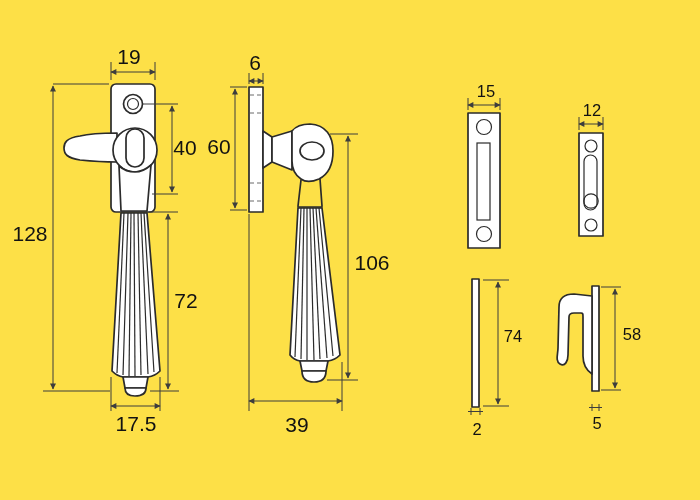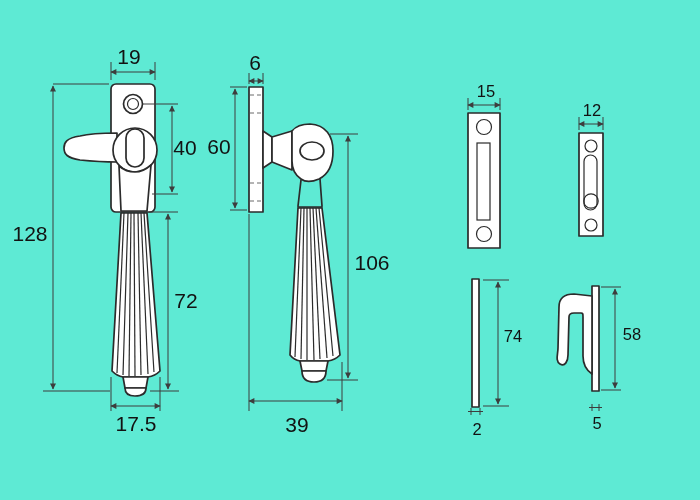--- a/index.html
+++ b/index.html
@@ -1,16 +1,16 @@
 <!DOCTYPE html>
 <html><head>
 <meta charset="utf-8">
 <style>
   html,body{margin:0;padding:0;background:#ffffff;}
-  .canvas{position:relative;width:700px;height:500px;background:#5eead4;overflow:hidden;}
+  .canvas{position:relative;width:700px;height:500px;background:#fde047;overflow:hidden;}
   svg{display:block;}
   .outline{fill:#ffffff;stroke:#2b2b2b;stroke-width:1.7;stroke-linejoin:round;stroke-linecap:round;}
   .stroke{fill:none;stroke:#2b2b2b;stroke-width:1.7;stroke-linejoin:round;stroke-linecap:round;}
   .thin{fill:none;stroke:#2b2b2b;stroke-width:1.2;}
   .dash{fill:none;stroke:#6a6a6a;stroke-width:1;stroke-dasharray:4 3;}
   .dim{fill:none;stroke:#3d3d3d;stroke-width:1;}
   .dimlbl{font-family:"Liberation Sans",sans-serif;font-size:21px;fill:#121212;text-anchor:middle;}
   .dimlbl-sm{font-family:"Liberation Sans",sans-serif;font-size:16.5px;fill:#121212;text-anchor:middle;}
 </style>
 </head>

